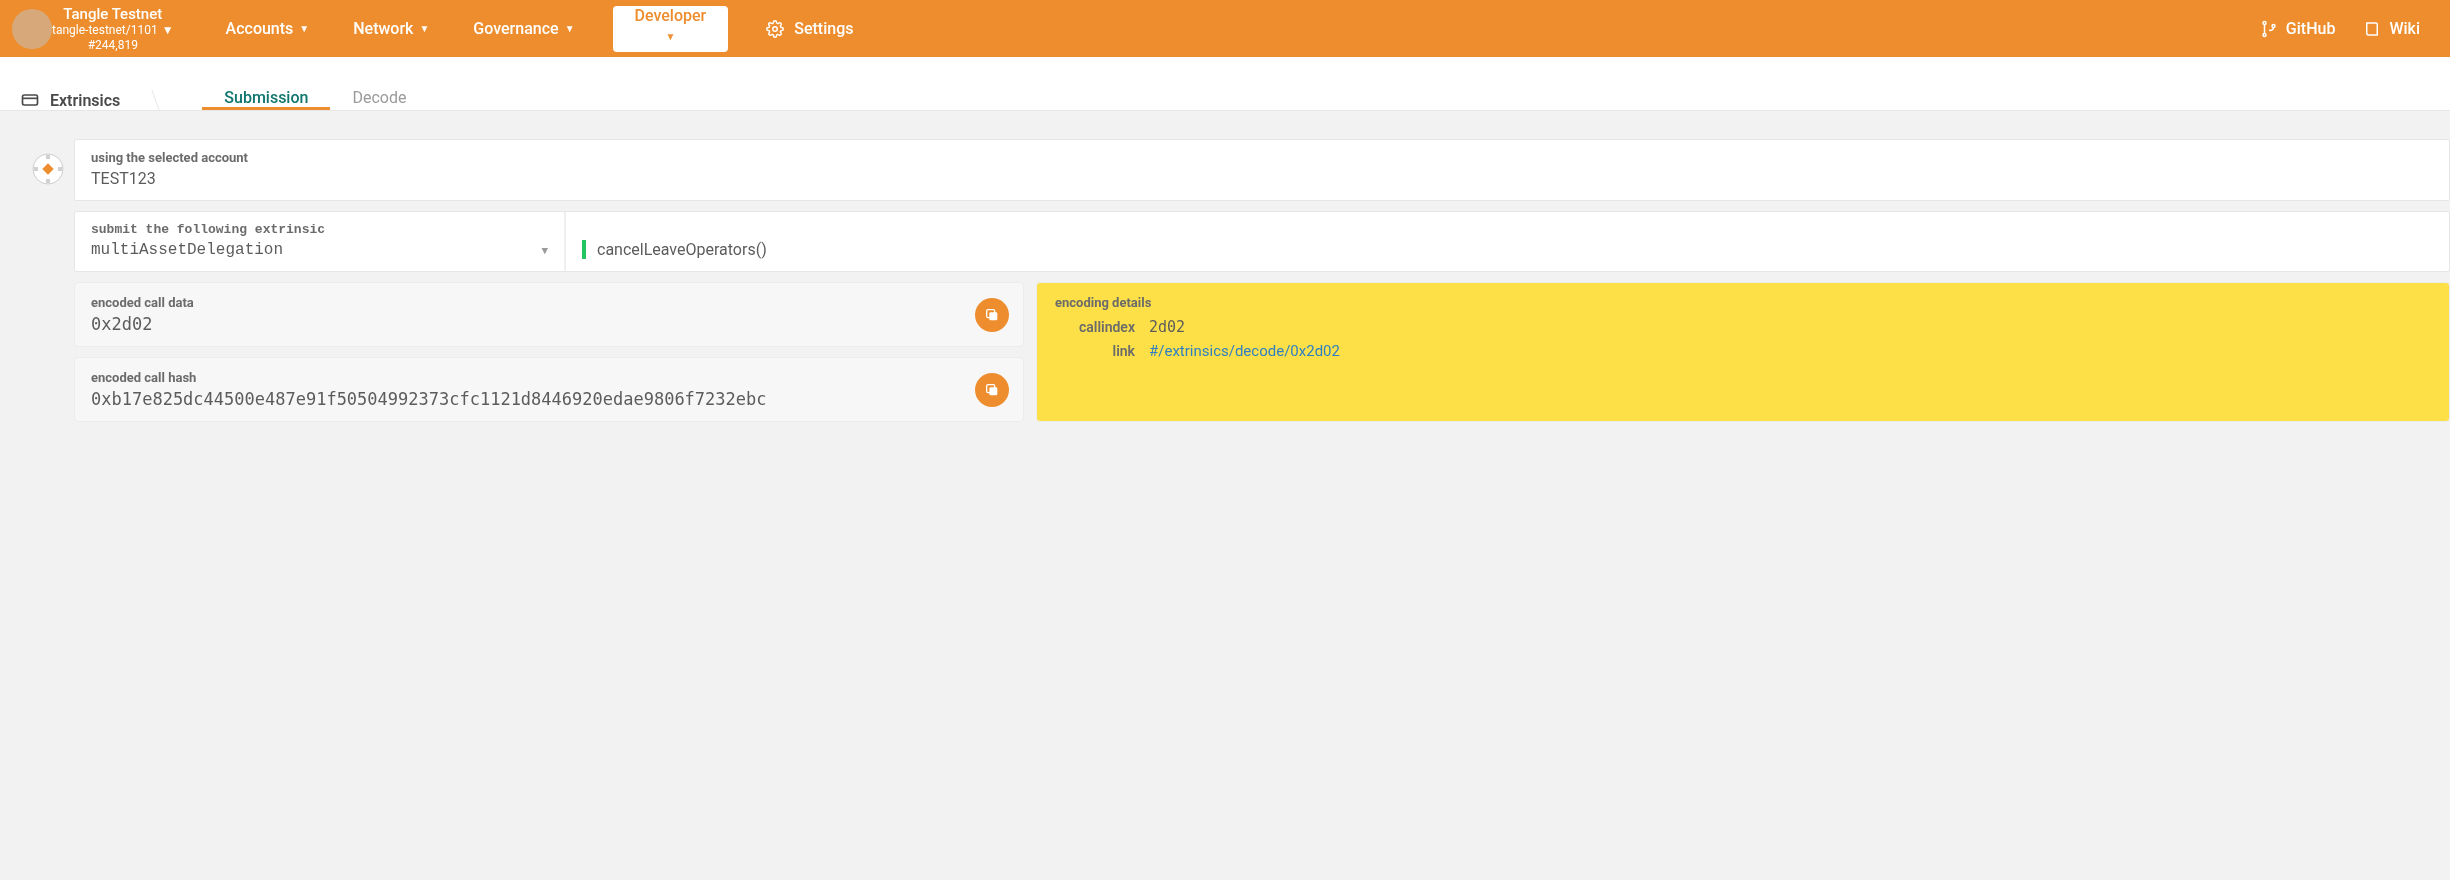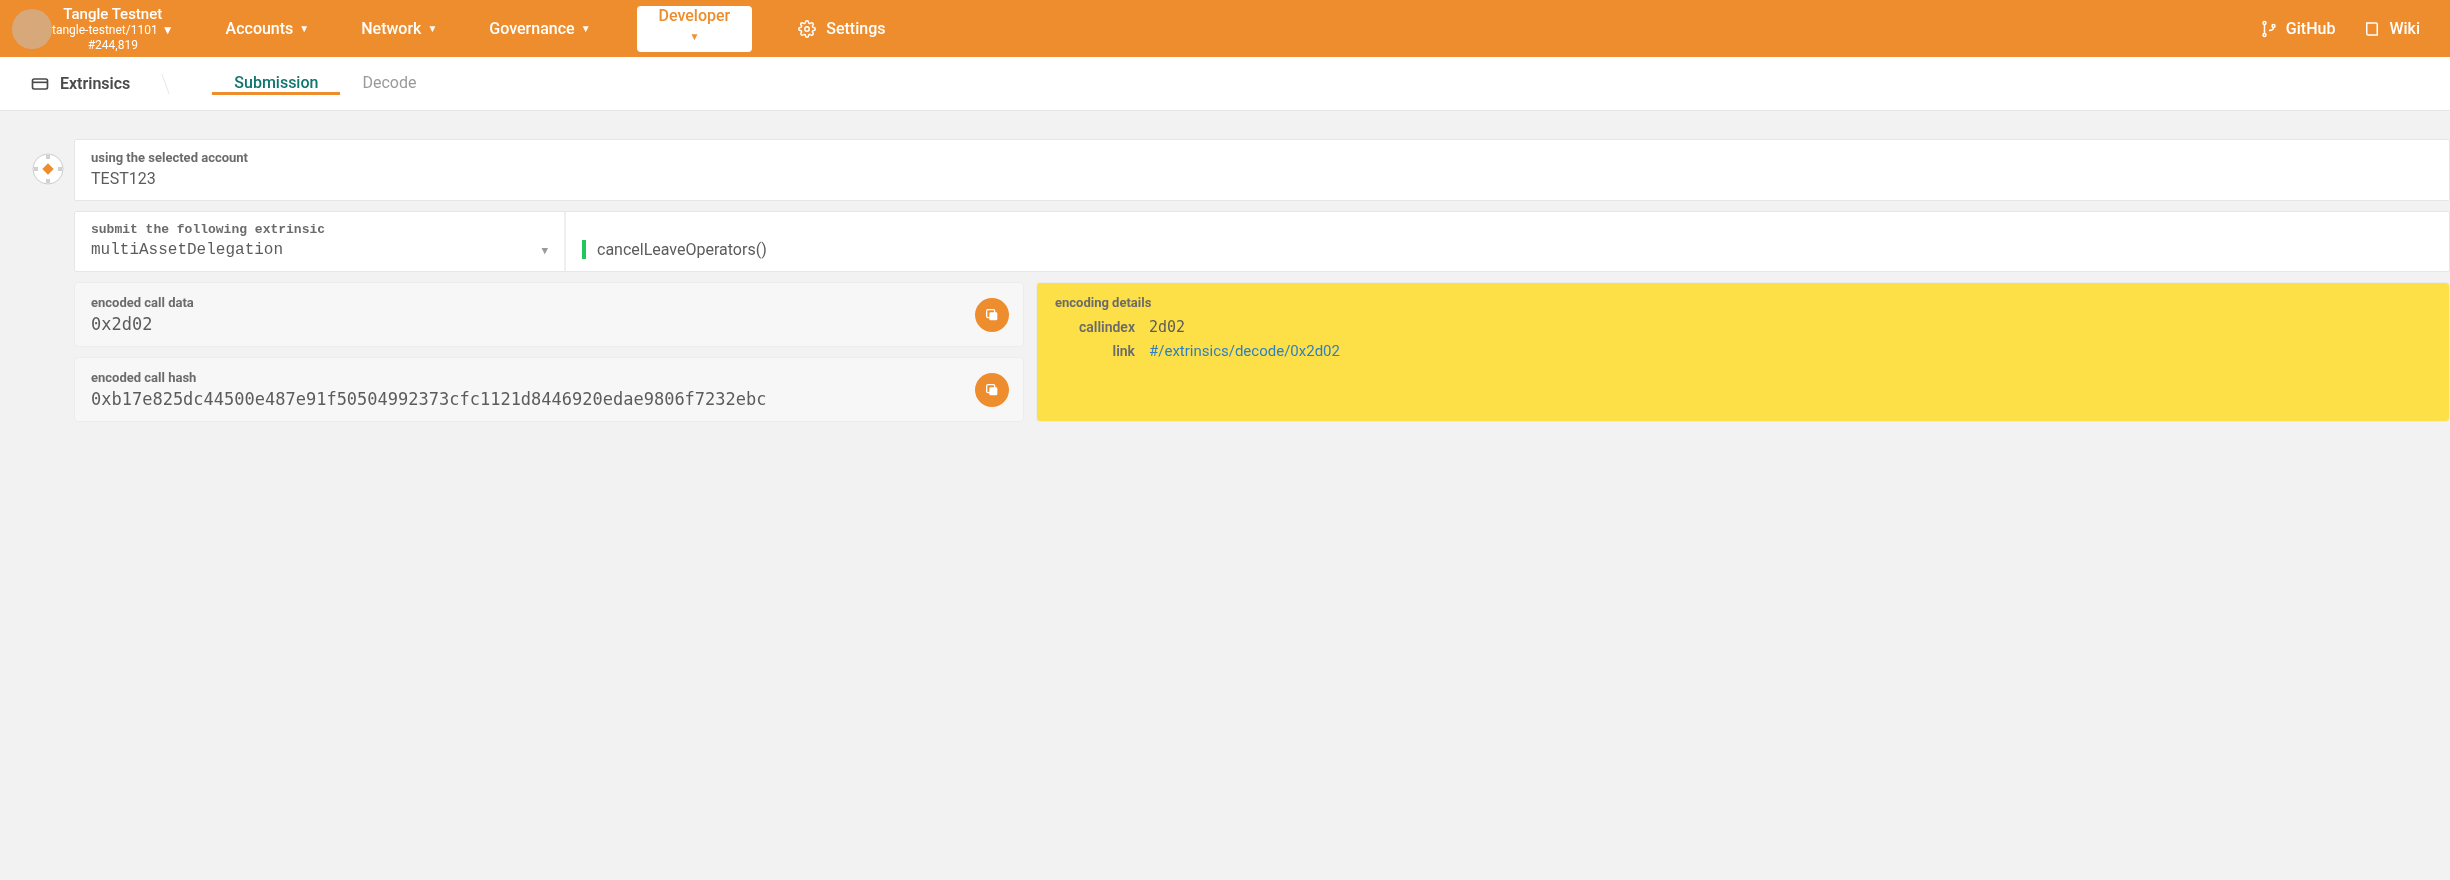--- a/index.html
+++ b/index.html
@@ -28,21 +28,21 @@
   }
   .chain-badge .logo {
     width: 40px; height: 40px; border-radius: 50%;
     background: #d7a97a;
   }
   .chain-meta { text-align: center; line-height: 1.2; }
   .chain-meta .line1 { font-size: 15px; font-weight: 500; }
   .chain-meta .line2 { font-size: 12px; display:flex; align-items:flex-start; justify-content:center; gap:4px;}
   .chain-meta .line3 { font-size: 12px; }
 
-  .nav-items { display: flex; align-items: center; height: 100%; gap: 8px; margin-left: 10px;}
+  .nav-items { display: flex; align-items: center; height: 100%; gap: 0; margin-left: 10px;}
   .nav-item {
     padding: 0 22px;
     height: 100%;
     display: flex;
     align-items: center;
     gap: 6px;
     font-size: 16px;
     font-weight: 500;
     cursor: pointer;
   }
@@ -58,22 +58,22 @@
   .nav-item .gear { margin-right:4px; }
   .spacer { flex: 1; }
   .nav-link { display:flex; align-items:center; gap:8px; padding: 0 14px; font-size:16px; font-weight:500; cursor:pointer;}
 
   
   .subbar {
     background: #fff;
     border-bottom: 1px solid #e6e6e6;
     height: 54px;
     display: flex;
-    align-items: center;
-    padding-left: 12px;
+    align-items: flex-end;
+    padding-left: 2px;
   }
   .sub-left {
     display:flex; align-items:center; gap:10px;
     padding: 0 22px 0 18px;
     font-size: 16px;
     font-weight: 600;
     color: #4a4a4a;
     position: relative;
   }
   .sub-left::after{

